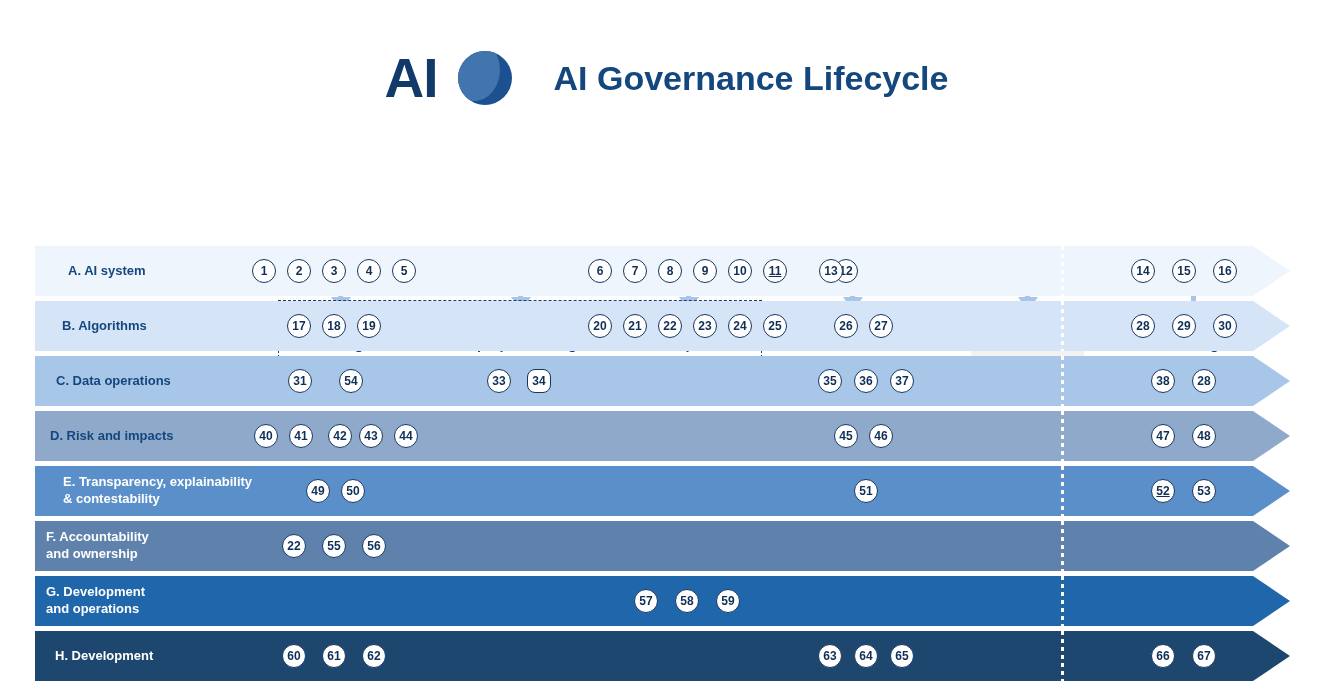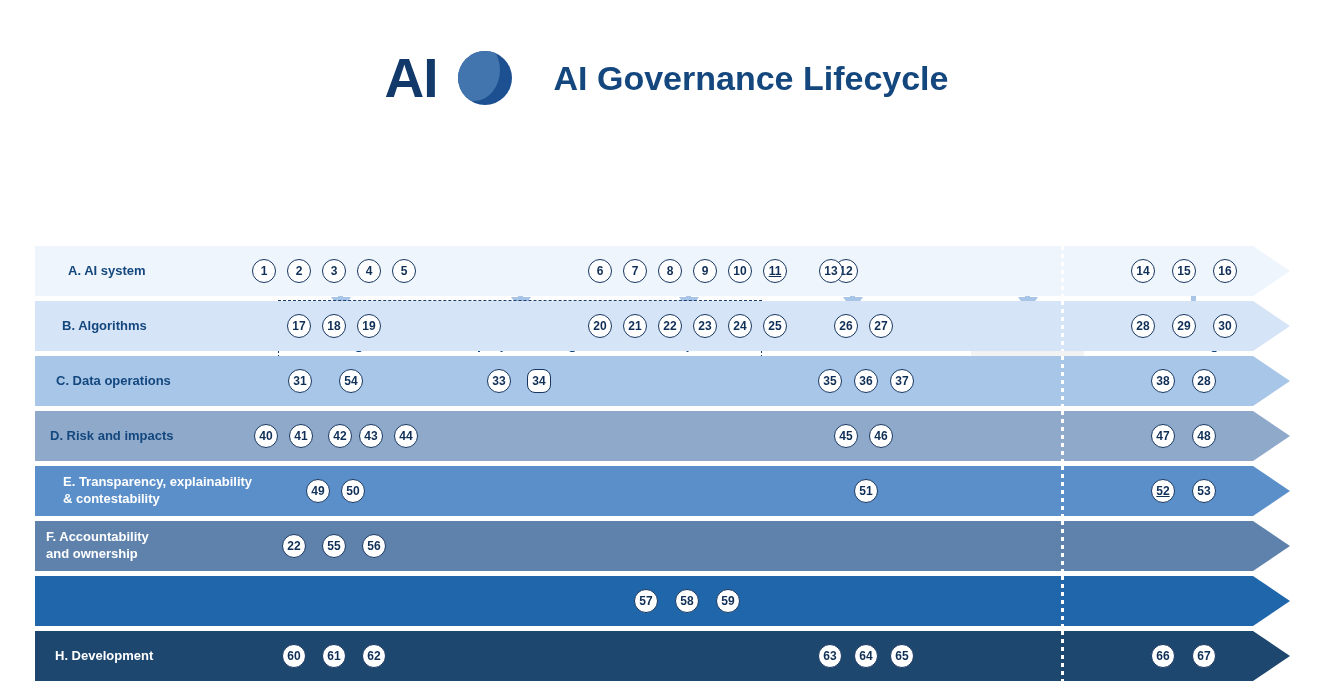--- a/index.html
+++ b/index.html
@@ -375,20 +375,22 @@
 and ownership</div>
         <div class="chip" style="left: 294px;">22</div>
         <div class="chip" style="left: 334px;">55</div>
         <div class="chip" style="left: 374px;">56</div>
       </div>
       <div class="row">
         <div class="row-band" style="background: rgb(31, 102, 171); color: rgb(31, 102, 171);">
           <div class="dotline"></div>
         </div>
         <div class="row-tip" style="color: rgb(31, 102, 171);"></div>
+        <div class="row-label" style="left: 46px; color: rgb(255, 255, 255);">G. Development
+and operations</div>
         <div class="chip" style="left: 646px;">57</div>
         <div class="chip" style="left: 687px;">58</div>
         <div class="chip" style="left: 728px;">59</div>
       </div>
       <div class="row">
         <div class="row-band" style="background: rgb(30, 71, 111); color: rgb(30, 71, 111);">
           <div class="dotline"></div>
         </div>
         <div class="row-tip" style="color: rgb(30, 71, 111);"></div>
         <div class="row-label" style="left: 55px; color: rgb(255, 255, 255);">H. Development</div>

